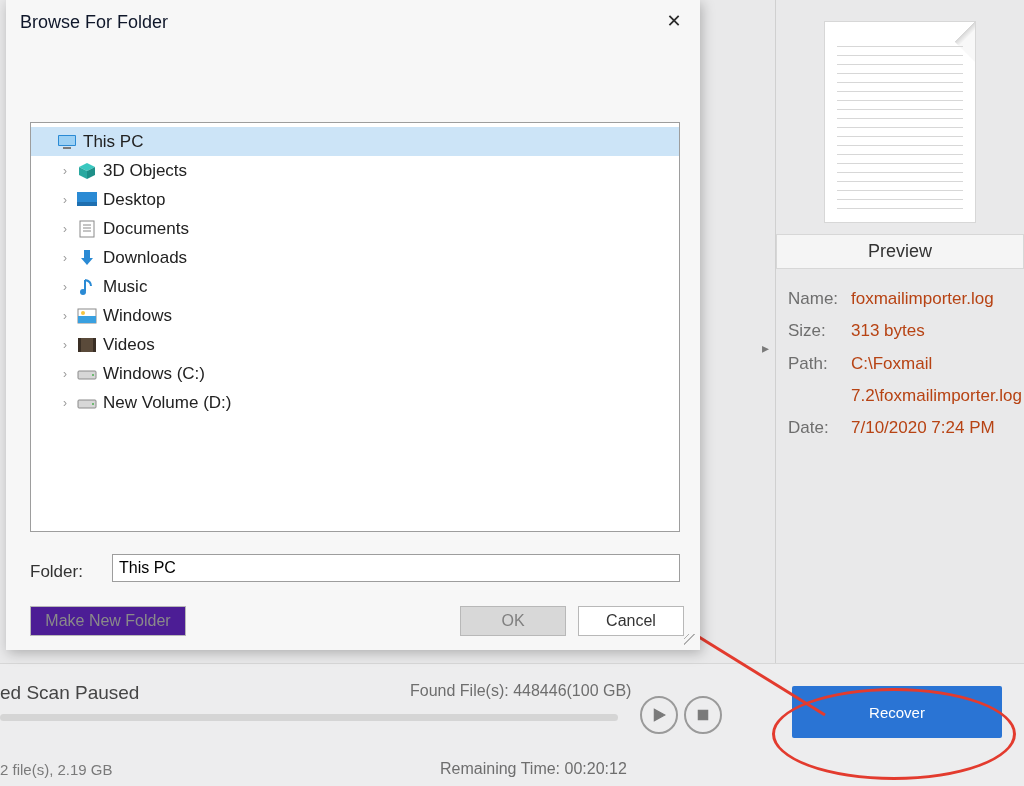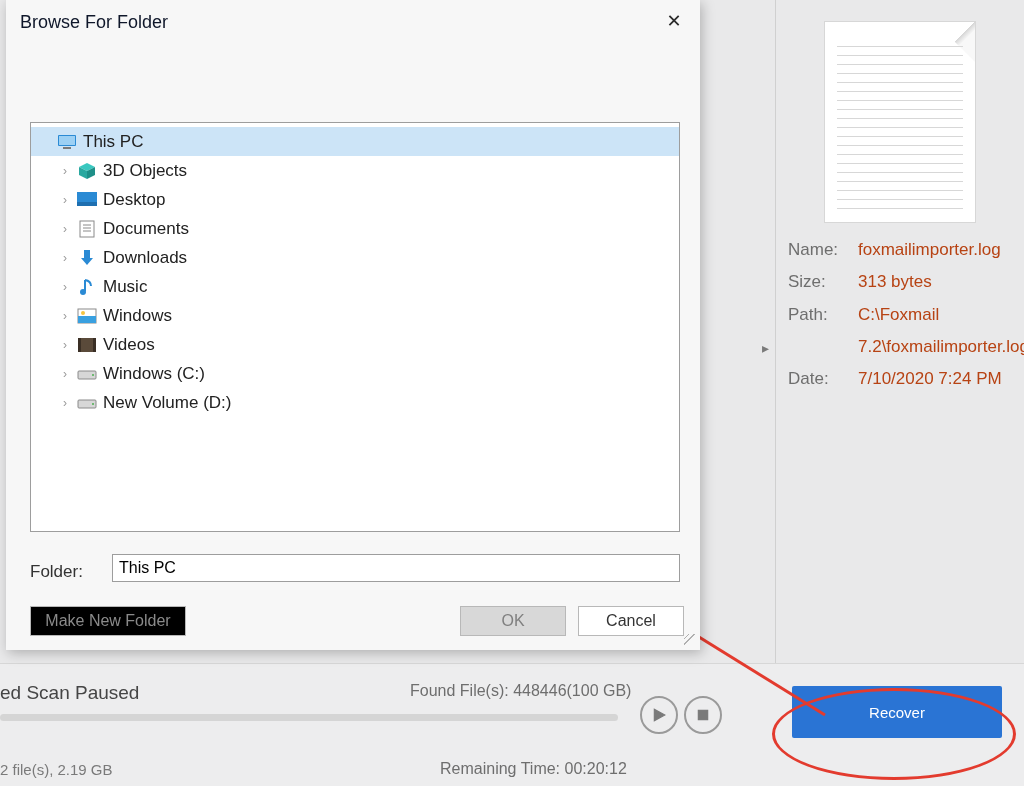--- a/index.html
+++ b/index.html
@@ -67,21 +67,21 @@
     font-size:18px;
     padding:6px 0;
     color:#333;
   }
   .pmeta {
     padding: 0 12px;
     font-size: 17px;
     color:#6e6e6e;
     line-height: 1.9;
   }
-  .pmeta .row { display:flex; gap:15px; }
+  .pmeta .row { display:flex; gap:8px; }
   .pmeta .lab { width:55px; flex:none; }
   .pmeta .val { color:#c2410c; }
 
   
   .status-bar {
     position:absolute;
     left:0; right:0;
     bottom:0;
     height:123px;
     background:#ededee;
@@ -246,21 +246,21 @@
     padding:0 6px;
     box-sizing:border-box;
   }
 
   .dlg-btn {
     position:absolute;
     top:606px;
     width:106px;
     height:30px;
     border:1px solid #b8b8b8;
-    background:#000000;
+    background:#4c1d95;
     font-size:16px;
     color:#555;
     cursor:pointer;
   }
   .btn-newfolder { left:24px; width:156px; color:#8a8a8a;}
   .btn-ok        { left:454px; background:#d8d8d8; color:#7f7f7f;}
   .btn-cancel    { left:572px; background:#fff; color:#333;}
   .resize-grip {
     position:absolute; right:4px; bottom:4px;
     width:12px; height:12px;
@@ -268,20 +268,23 @@
       linear-gradient(135deg, transparent 7px, #b0b0b0 7px 8px, transparent 8px),
       linear-gradient(135deg, transparent 3px, #b0b0b0 3px 4px, transparent 4px);
   }
 </style>
 </head>
 <body>
 
 <div class="preview-panel">
   <div class="preview-doc">
     <div class="lines"></div>
+  </div>
+  <div class="preview-btn-row">
+    <div class="preview-btn">Preview</div>
   </div>
   <div class="preview-toggle">▸</div>
   <div class="pmeta">
     <div class="row">
         <div class="lab">Name:</div>
         <div class="val">foxmailimporter.log</div>
       </div>
     <div class="row">
         <div class="lab">Size:</div>
         <div class="val">313 bytes</div>

